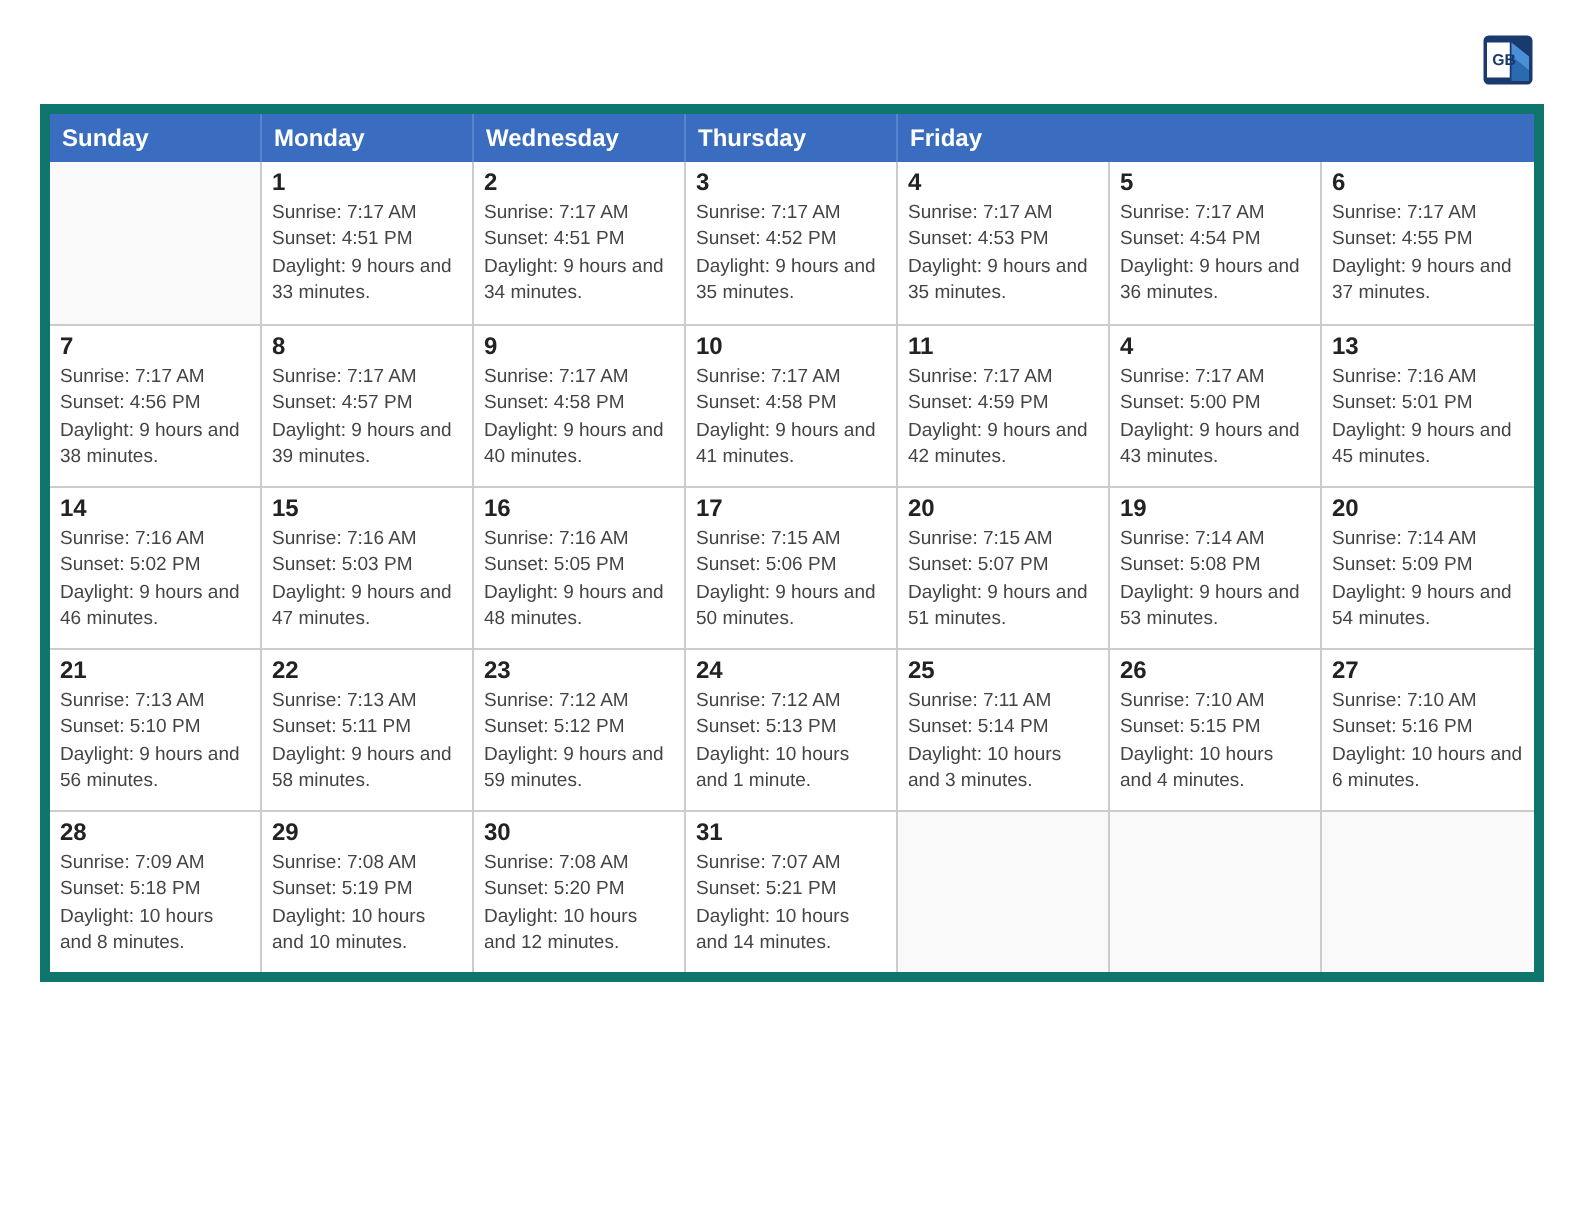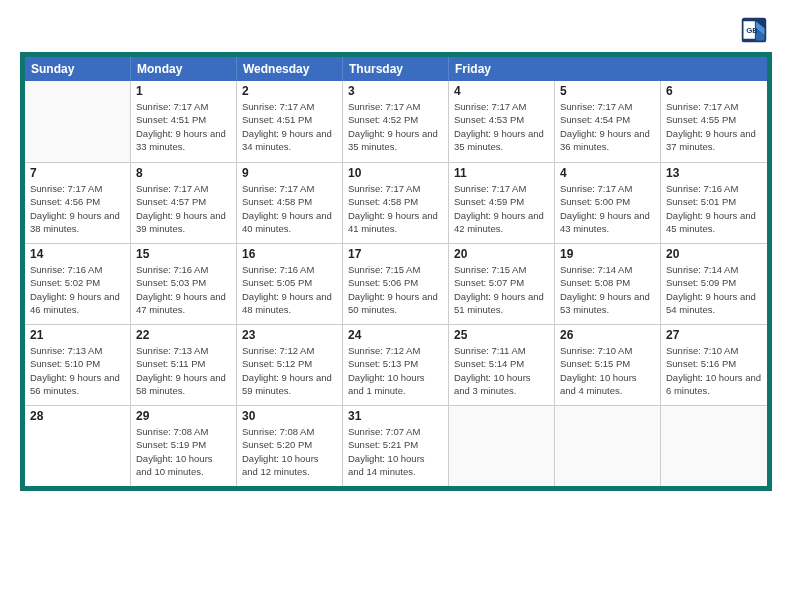--- a/index.html
+++ b/index.html
@@ -256,20 +256,21 @@
             <div class="day-info">Sunrise: 7:10 AM<br>Sunset: 5:15 PM<br>Daylight: 10 hours and 4 minutes.</div>
           </div>
           <div class="cal-cell">
             <span class="day-num">27</span>
             <div class="day-info">Sunrise: 7:10 AM<br>Sunset: 5:16 PM<br>Daylight: 10 hours and 6 minutes.</div>
           </div>
         </div>
         <div class="cal-week">
           <div class="cal-cell">
             <span class="day-num">28</span>
+            <div class="day-info">Sunrise: 7:09 AM<br>Sunset: 5:18 PM<br>Daylight: 10 hours and 8 minutes.</div>
           </div>
           <div class="cal-cell">
             <span class="day-num">29</span>
             <div class="day-info">Sunrise: 7:08 AM<br>Sunset: 5:19 PM<br>Daylight: 10 hours and 10 minutes.</div>
           </div>
           <div class="cal-cell">
             <span class="day-num">30</span>
             <div class="day-info">Sunrise: 7:08 AM<br>Sunset: 5:20 PM<br>Daylight: 10 hours and 12 minutes.</div>
           </div>
           <div class="cal-cell">

